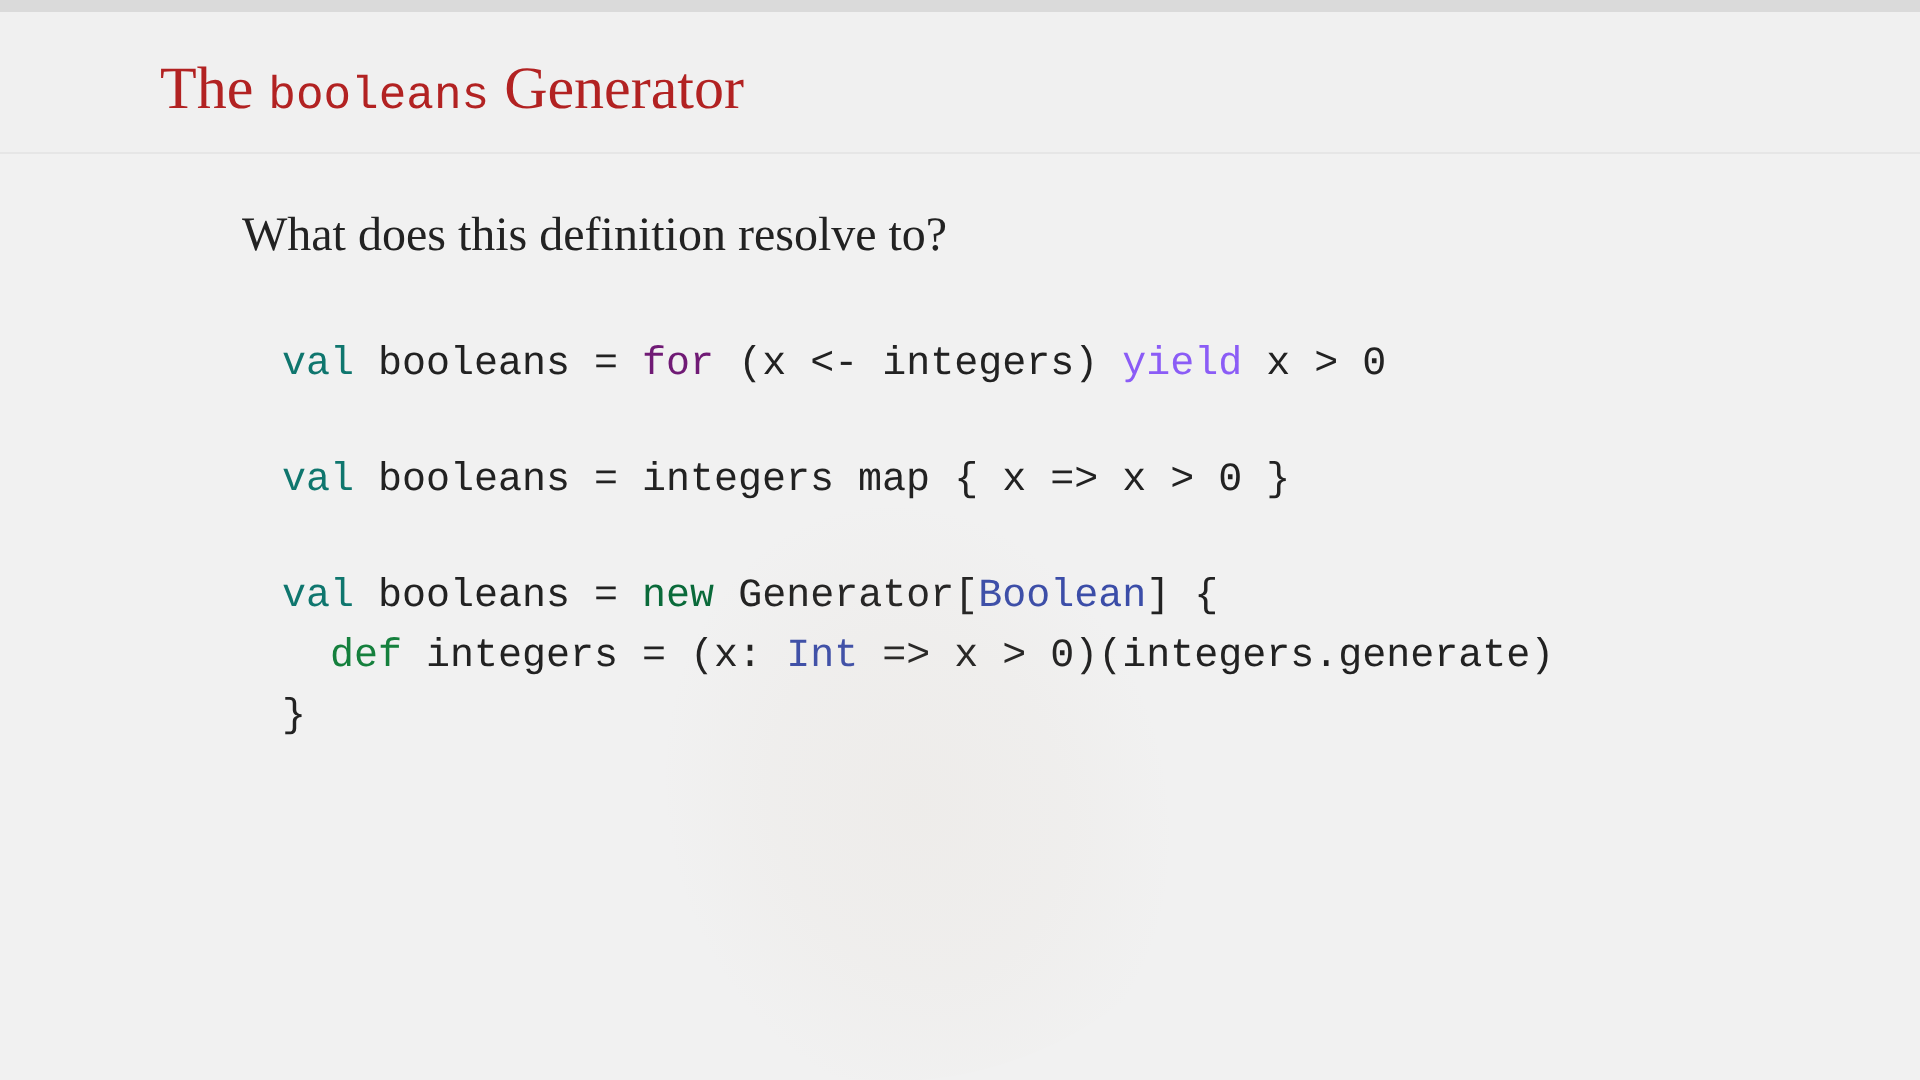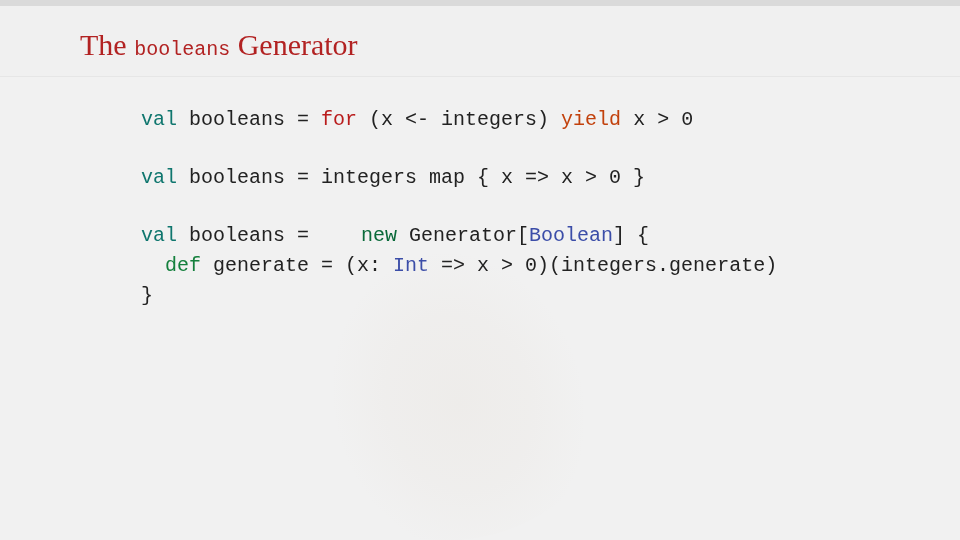--- a/index.html
+++ b/index.html
@@ -22,43 +22,43 @@
       background: #f0f0f0;
       border-bottom: 1px solid rgba(0,0,0,0.04);
     }
     .header-title {
       color: #b22222;
       font-size: 30px;
       font-weight: normal;
     }
     .header-title .mono {
       font-family: 'Courier New', Courier, monospace;
-      font-size: 20px;
+      font-size: 23px;
     }
     .content {
       padding: 28px 0 0 121px;
     }
     .question {
       font-size: 24px;
       color: #222;
       margin-bottom: 36px;
     }
     .code-block {
       font-family: 'Courier New', Courier, monospace;
       font-size: 20px;
       line-height: 1.5;
       color: #222;
       margin-left: 20px;
       margin-bottom: 28px;
       white-space: pre;
     }
     .kw-val { color: #0f766e; }
-    .kw-for { color: #b91c1c; text-align: center; }
-    .kw-yield { color: #c2410c; }
-    .kw-new { color: #0a6a3a; margin-left: 40px; }
+    .kw-for { color: #701a75; text-align: center; }
+    .kw-yield { color: #8b5cf6; }
+    .kw-new { color: #0a6a3a; }
     .kw-def { color: #15803d; }
     .kw-type { color: #3b4da8; margin-top: 21px; }
     .overlay {
       position: absolute;
       left: 270px;
       top: 200px;
       width: 360px;
       height: 340px;
       pointer-events: none;
       opacity: 0.08;
@@ -73,24 +73,25 @@
 <div class="topbar"></div>
 
 <div class="header">
   <div class="header-title">
     <span>The </span><span class="mono">booleans</span><span> Generator</span>
   </div>
 </div>
 
 <div class="content">
 
+  <div class="question">What does this definition resolve to?</div>
 
   <div class="code-block"><span class="kw-val">val</span><span> booleans = </span><span class="kw-for">for</span><span> (x &lt;- integers) </span><span class="kw-yield">yield</span><span> x &gt; 0</span></div>
 
   <div class="code-block"><span class="kw-val">val</span><span> booleans = integers map { x =&gt; x &gt; 0 }</span></div>
 
   <div class="code-block"><span class="kw-val">val</span><span> booleans = </span><span class="kw-new">new</span><span> Generator[</span><span class="kw-type">Boolean</span><span>] {</span>
-<span>  </span><span class="kw-def">def</span><span> generate = (x: </span><span class="kw-type">Int</span><span> =&gt; x &gt; 0)(integers.generate)</span>
+<span>  </span><span class="kw-def">def</span><span> integers = (x: </span><span class="kw-type">Int</span><span> =&gt; x &gt; 0)(integers.generate)</span>
 <span>}</span></div>
 
 </div>
 
 <div class="overlay"></div>
 
 </body></html>

